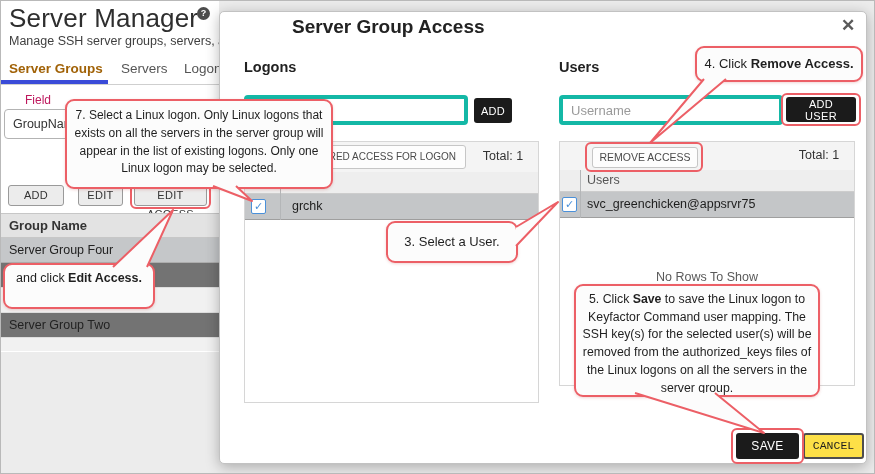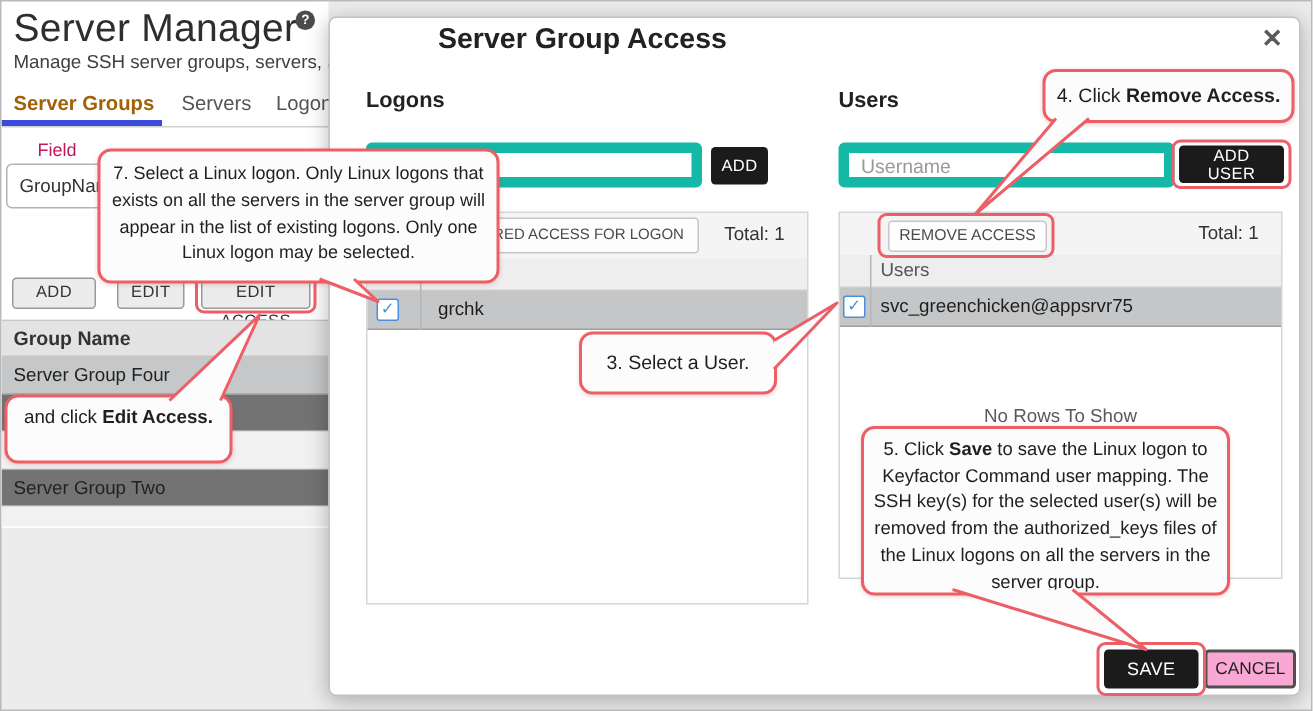--- a/index.html
+++ b/index.html
@@ -23,33 +23,33 @@
   .ptable-header{height:25px;background:#e3e3e3;border-top:1px solid #c7c7c7;border-bottom:1px solid #c7c7c7;font-size:13px;font-weight:bold;color:#333;line-height:24px;padding-left:8px;box-sizing:border-box;}
   .prow{height:25px;font-size:12.5px;color:#222;line-height:24px;padding-left:8px;border-bottom:1px solid #dedede;box-sizing:border-box;background:#737373;cursor:pointer;}
   .prow.alt{background:#f1f1f1;}
   .prow.selected{background:#c5c7c9;border-bottom:1px solid #adadad;}
 
   
   .modal{left:218px;top:10px;width:648px;height:453px;background:#fff;border:1px solid #c2c2c2;border-radius:5px;box-shadow:0 3px 14px rgba(0,0,0,.28);z-index:10;}
   .modal-title{left:243px;top:15px;font-size:19px;font-weight:bold;color:#222;z-index:11;margin-left:48px;}
   .modal-close{left:840px;top:14px;font-size:17px;font-weight:bold;color:#5a5a5a;z-index:11;cursor:pointer;}
   .sec-head{top:58px;font-size:14.5px;font-weight:bold;color:#222;z-index:11;}
-  .m-input{top:94px;width:224px;height:30px;border:7px solid #14b8a6;border-radius:4px;background:#fff;font-size:13px;color:#333;padding:0 8px;z-index:11;font-family:"Liberation Sans",sans-serif;}
+  .m-input{top:94px;width:224px;height:30px;border:4px solid #14b8a6;border-radius:4px;background:#fff;font-size:13px;color:#333;padding:0 8px;z-index:11;font-family:"Liberation Sans",sans-serif;}
   .m-input::placeholder{color:#9a9a9a;}
   .blackbtn{background:#1b1b1b;color:#fff;border:none;border-radius:3px;font-size:11px;letter-spacing:.3px;text-align:center;z-index:11;cursor:pointer;font-family:"Liberation Sans",sans-serif;}
   .gridbox{top:140px;background:#fff;border:1px solid #d6d6d6;z-index:11;}
   .grid-toolbar{position:absolute;left:0;top:0;width:100%;background:#f4f4f4;border-bottom:1px solid #e0e0e0;}
   .ghostbtn{position:absolute;background:#fdfdfd;border:1px solid #c6c6c6;border-radius:3px;color:#4a4a4a;text-align:center;cursor:pointer;box-sizing:border-box;}
   .total{position:absolute;font-size:12.5px;color:#333;}
   .colhead{position:absolute;left:0;width:100%;height:22px;background:#eeeeee;border-bottom:1px solid #cdcdcd;font-size:12.5px;color:#555;line-height:21px;box-sizing:border-box;}
   .grow{position:absolute;left:0;width:100%;height:26px;background:#c4c6c8;border-bottom:1px solid #9f9f9f;line-height:25px;font-size:12.5px;color:#1e1e1e;box-sizing:border-box;cursor:pointer;}
   .vsep{position:absolute;top:0;width:1px;background:#b4b6b8;}
   .checkbox{position:absolute;width:15px;height:15px;background:#fff;border:1.5px solid #4a90d9;border-radius:2px;color:#4a90d9;font-size:11px;line-height:13px;text-align:center;box-sizing:border-box;cursor:pointer;}
   .norows{position:absolute;width:100%;text-align:center;font-size:12.5px;color:#5a5a5a;}
-  .cancelbtn{left:802px;top:432px;width:61px;height:26px;background:#f9a8d4;border:2px solid #4e4e4e;border-radius:3px;font-size:11.5px;color:#1e1e1e;text-align:center;line-height:22px;z-index:11;cursor:pointer;}
+  .cancelbtn{left:802px;top:432px;width:61px;height:26px;background:#fde047;border:2px solid #4e4e4e;border-radius:3px;font-size:11.5px;color:#1e1e1e;text-align:center;line-height:22px;z-index:11;cursor:pointer;font-family:Liberation Mono, monospace;}
 
   
   .ring{border:2px solid #ec5f66;border-radius:6px;background:transparent;z-index:20;pointer-events:none;}
   .callout{background:#fcfcfc;border:2px solid #ec5f66;border-radius:9px;z-index:31;color:#1f1f1f;box-shadow:0 1px 3px rgba(190,60,60,.22);text-align:center;}
   .callout .b{font-weight:bold;}
   #tails{position:absolute;left:0;top:0;width:875px;height:474px;z-index:32;pointer-events:none;}
 </style>
 </head>
 <body>
 

